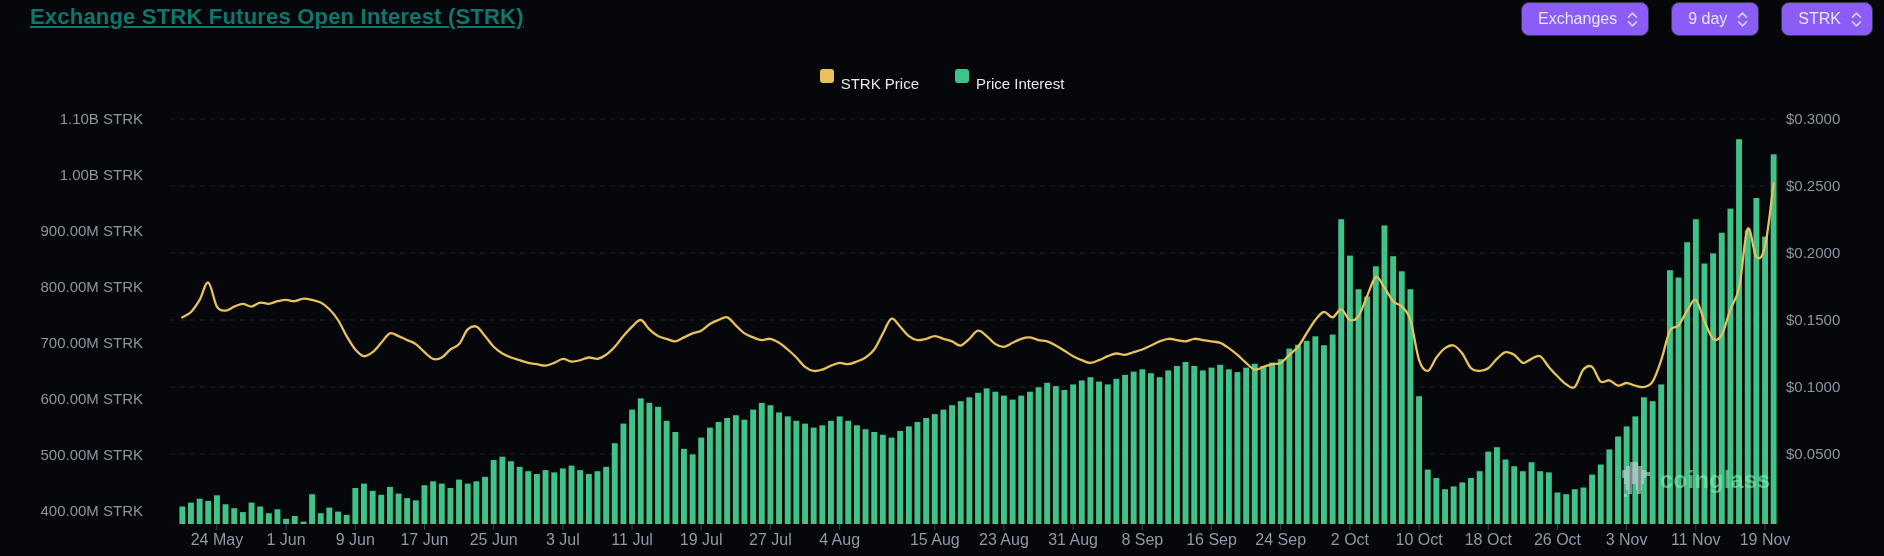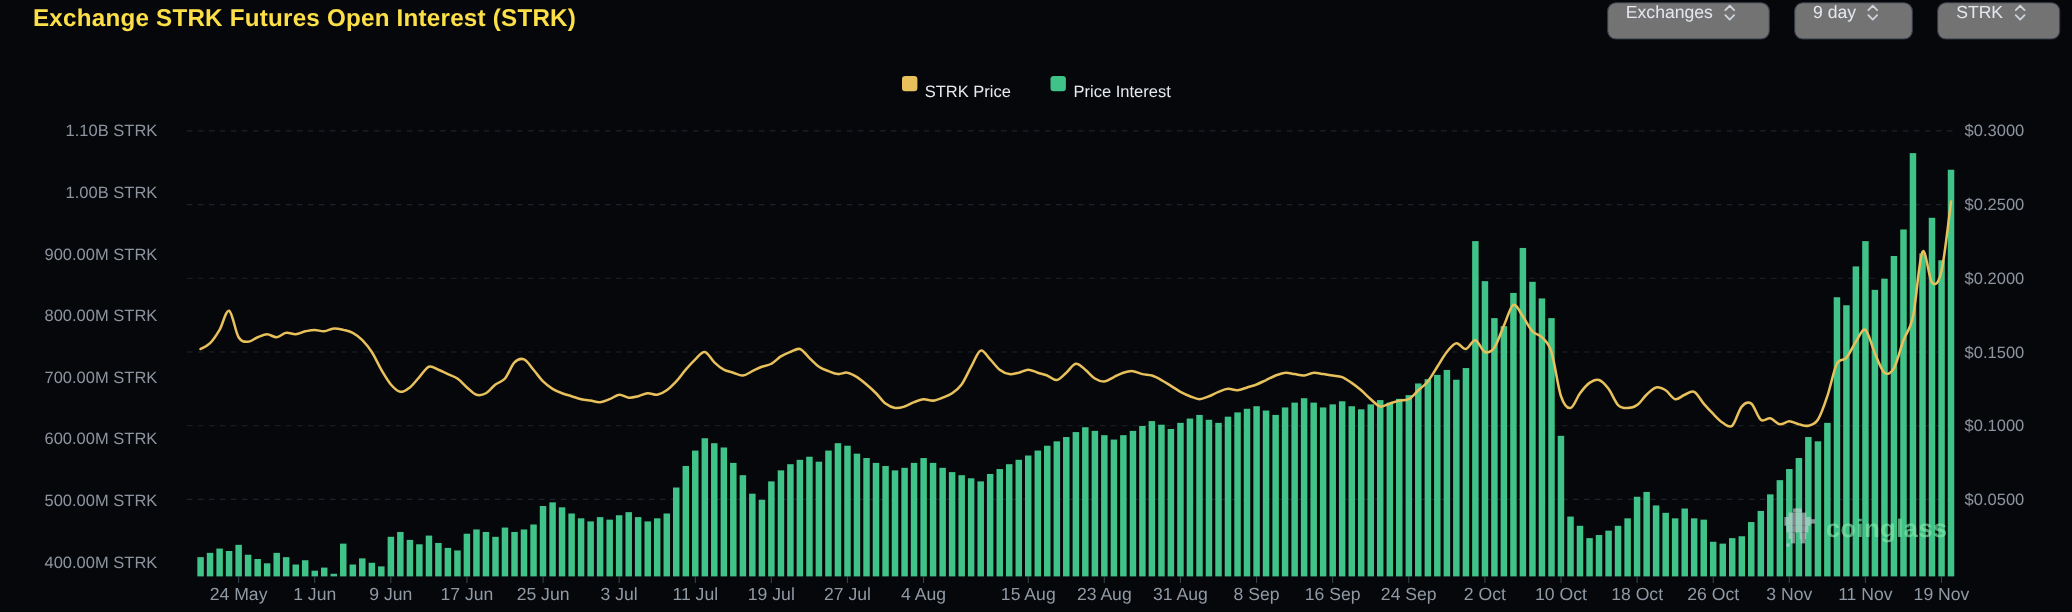--- a/index.html
+++ b/index.html
@@ -1,22 +1,22 @@
 <!DOCTYPE html>
 <html><head>
 <meta charset="utf-8">
 <style>
   html,body{margin:0;padding:0;background:#05070b;}
   .app{position:relative;width:1884px;height:556px;background:#05070b;overflow:hidden;
        font-family:"Liberation Sans",sans-serif;-webkit-font-smoothing:antialiased;}
   .title{position:absolute;left:30px;top:4px;margin:0;font-size:22px;font-weight:700;
-         color:#fde047;letter-spacing:.2px;}
+         color:#0f766e;letter-spacing:.2px;text-decoration:underline;}
   .controls{position:absolute;top:2px;right:11px;display:flex;gap:22px;}
-  .pill{display:flex;gap:10px;height:34px;padding:0 30px 0 16px;
-        background:#737373;border:1px solid #353c48;border-radius:8px;cursor:pointer;
+  .pill{display:flex;align-items:center;gap:10px;height:34px;padding:0 10px 0 16px;
+        background:#8b5cf6;border:1px solid #353c48;border-radius:8px;cursor:pointer;
         color:#e4e8ee;font-size:16px;font-family:"Liberation Sans",sans-serif;}
   .pill svg{display:block;}
   .legend{position:absolute;top:59px;left:0;width:100%;display:flex;justify-content:center;
           align-items:center;gap:36px;}
   .legend-item{display:flex;align-items:center;gap:7px;cursor:pointer;}
   .swatch{width:14px;height:14px;border-radius:3px;display:inline-block;}
   .legend-label{color:#e6e9ed;font-size:15px;margin-top:16px;}
   .chart-wrap{position:absolute;left:0;top:0;width:1600px;height:556px;}
   #chart-svg{position:absolute;left:0;top:0;}
   .watermark{position:absolute;left:1622px;top:462px;display:flex;align-items:center;gap:8px;

